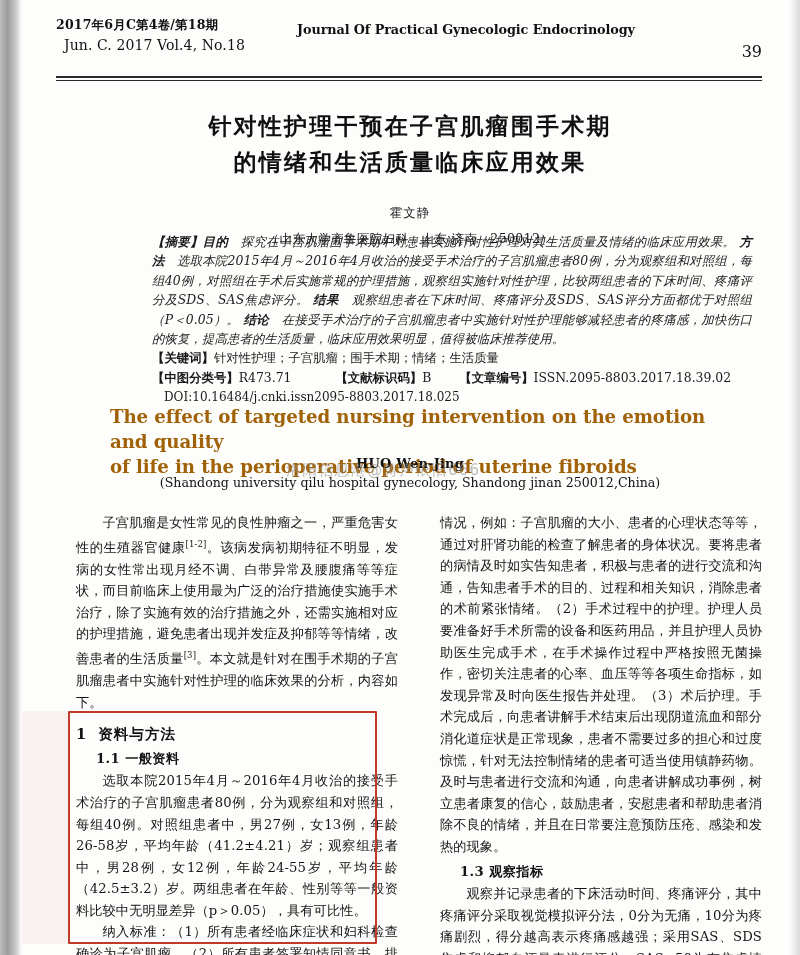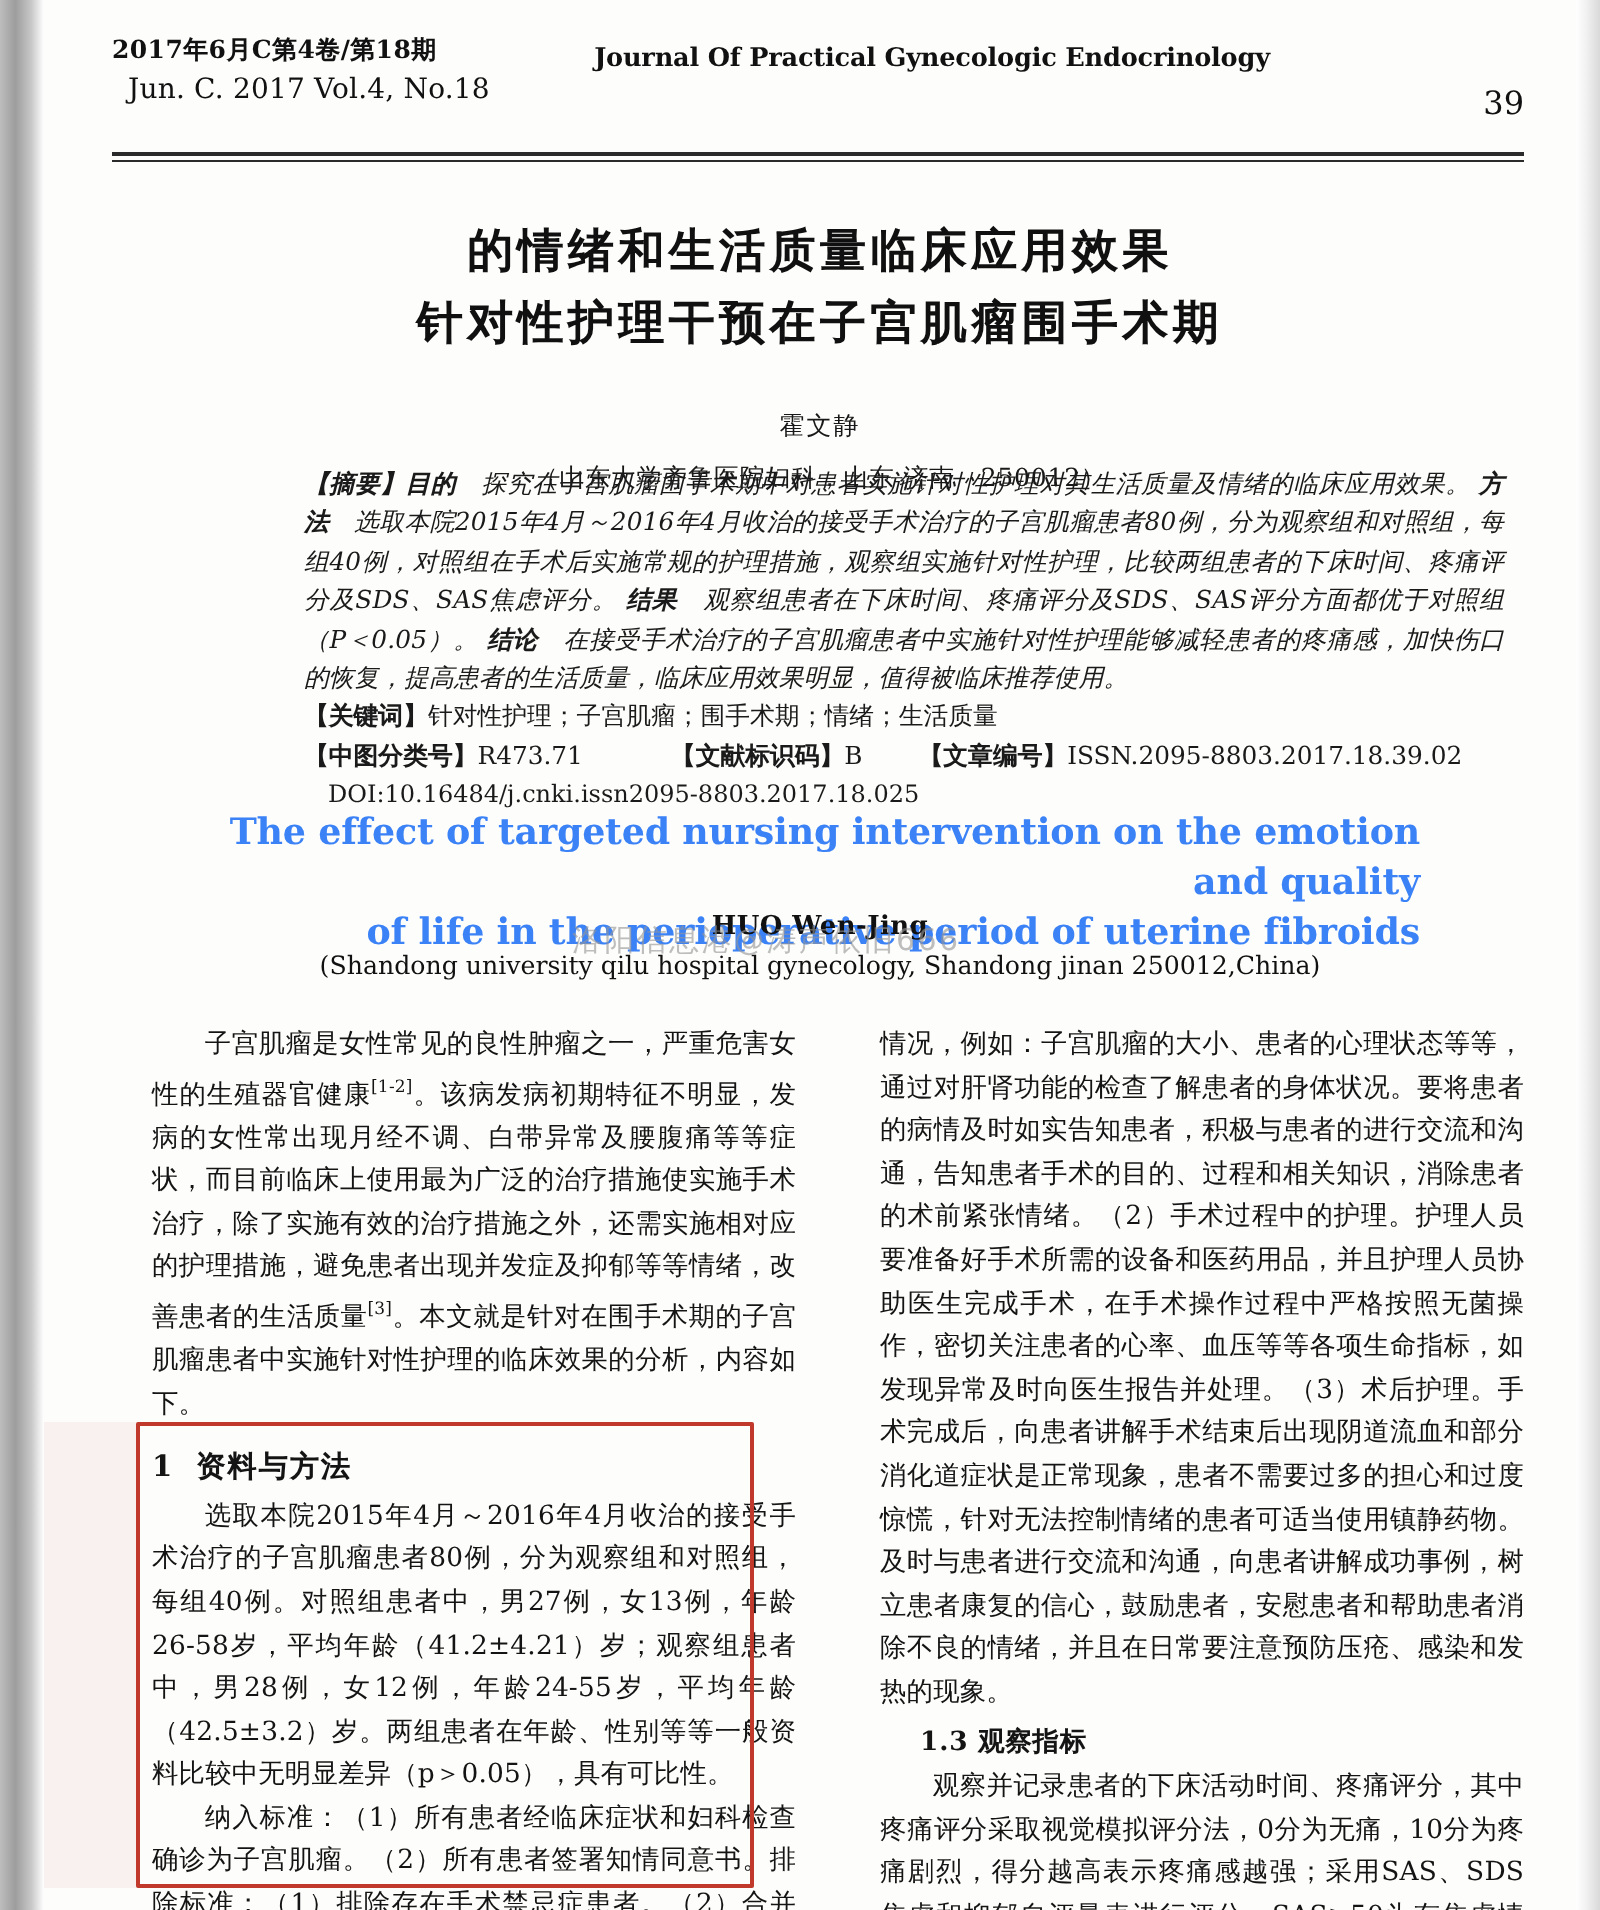--- a/index.html
+++ b/index.html
@@ -103,22 +103,22 @@
   .kw-row, .class-row, .doi-row {
     font-size: 12.4px; line-height: 19.6px; color: #1a1a1a;
   }
   .class-row .seg { display: inline-block; }
   .class-row .seg-2 { margin-left: 44px; }
   .class-row .seg-3 { margin-left: 28px; }
   .doi-row { padding-left: 12px; font-size: 12px; }
 
   
   .en-title {
-    position: absolute; left: 110px; top: 404px; width: 600px; text-align: right;
-    font-size: 18.2px; font-weight: bold; line-height: 25px; color: #3b82f6;
+    position: absolute; left: 110px; top: 404px; width: 600px; text-align: left;
+    font-size: 18.2px; font-weight: bold; line-height: 25px; color: #a16207;
     letter-spacing: -.1px;
   }
   .en-author {
     position: absolute; left: 110px; top: 456px; width: 600px; text-align: center;
     font-size: 13px; font-weight: bold; color: #111; letter-spacing: .2px;
   }
   .en-affil {
     position: absolute; left: 90px; top: 475px; width: 640px; text-align: center;
     font-size: 12.6px; color: #111; letter-spacing: 0px;
   }
@@ -176,22 +176,22 @@
       <div class="en">Jun. C. 2017 Vol.4, No.18</div>
     </div>
     <div class="mast-center">
       <div class="en">Journal Of Practical Gynecologic Endocrinology</div>
     </div>
     <div class="mast-page">39</div>
   </div>
   <div class="rule-double"></div>
 
   <div class="title-block">
+    <div class="title-cn">针对性护理干预在子宫肌瘤围手术期</div>
     <div class="title-cn">的情绪和生活质量临床应用效果</div>
-    <div class="title-cn">针对性护理干预在子宫肌瘤围手术期</div>
     <div class="author-cn">霍文静</div>
     <div class="affil-cn">（山东大学齐鲁医院妇科，山东 济南　250012）</div>
   </div>
 
   <div class="abstract">
     <div class="abs-para">
       <b>【摘要】</b><b>目的</b>&nbsp;&nbsp;&nbsp;<span>探究在子宫肌瘤围手术期中对患者实施针对性护理对其生活质量及情绪的临床应用效果。</span>
       <b>方法</b>&nbsp;&nbsp;&nbsp;<span>选取本院2015年4月～2016年4月收治的接受手术治疗的子宫肌瘤患者80例，分为观察组和对照组，每组40例，对照组在手术后实施常规的护理措施，观察组实施针对性护理，比较两组患者的下床时间、疼痛评分及SDS、SAS焦虑评分。</span>
       <b>结果</b>&nbsp;&nbsp;&nbsp;<span>观察组患者在下床时间、疼痛评分及SDS、SAS评分方面都优于对照组（P＜0.05）。</span>
       <b>结论</b>&nbsp;&nbsp;&nbsp;<span>在接受手术治疗的子宫肌瘤患者中实施针对性护理能够减轻患者的疼痛感，加快伤口的恢复，提高患者的生活质量，临床应用效果明显，值得被临床推荐使用。</span>
@@ -215,20 +215,21 @@
   <div class="en-author">HUO Wen-Jing</div>
   <div class="en-affil">(Shandong university qilu hospital gynecology, Shandong  jinan   250012,China)</div>
 
   <div class="watermark">洛阳信息港@涛声依旧666</div>
 
   <div class="col col-left">
     <p class="p-ind">子宫肌瘤是女性常见的良性肿瘤之一，严重危害女性的生殖器官健康<sup class="sup">[1-2]</sup>。该病发病初期特征不明显，发病的女性常出现月经不调、白带异常及腰腹痛等等症状，而目前临床上使用最为广泛的治疗措施使实施手术治疗，除了实施有效的治疗措施之外，还需实施相对应的护理措施，避免患者出现并发症及抑郁等等情绪，改善患者的生活质量<sup class="sup">[3]</sup>。本文就是针对在围手术期的子宫肌瘤患者中实施针对性护理的临床效果的分析，内容如下。</p>
     <div class="sec-h1">
       <span class="num">1</span><span>资料与方法</span>
     </div>
+    <div class="sub-h">1.1  一般资料</div>
     <p class="p-ind">选取本院2015年4月～2016年4月收治的接受手术治疗的子宫肌瘤患者80例，分为观察组和对照组，每组40例。对照组患者中，男27例，女13例，年龄26-58岁，平均年龄（41.2±4.21）岁；观察组患者中，男28例，女12例，年龄24-55岁，平均年龄（42.5±3.2）岁。两组患者在年龄、性别等等一般资料比较中无明显差异（p＞0.05），具有可比性。</p>
     <p class="p-ind">纳入标准：（1）所有患者经临床症状和妇科检查确诊为子宫肌瘤。（2）所有患者签署知情同意书。排除标准：（1）排除存在手术禁忌症患者。（2）合并其他严重的心脑血管接妇科疾病患者。（3）意识模糊、神志不清、语言障碍患者。</p>
   </div>
 
   <div class="col col-right">
     <p>情况，例如：子宫肌瘤的大小、患者的心理状态等等，通过对肝肾功能的检查了解患者的身体状况。要将患者的病情及时如实告知患者，积极与患者的进行交流和沟通，告知患者手术的目的、过程和相关知识，消除患者的术前紧张情绪。（2）手术过程中的护理。护理人员要准备好手术所需的设备和医药用品，并且护理人员协助医生完成手术，在手术操作过程中严格按照无菌操作，密切关注患者的心率、血压等等各项生命指标，如发现异常及时向医生报告并处理。（3）术后护理。手术完成后，向患者讲解手术结束后出现阴道流血和部分消化道症状是正常现象，患者不需要过多的担心和过度惊慌，针对无法控制情绪的患者可适当使用镇静药物。及时与患者进行交流和沟通，向患者讲解成功事例，树立患者康复的信心，鼓励患者，安慰患者和帮助患者消除不良的情绪，并且在日常要注意预防压疮、感染和发热的现象。</p>
     <div class="sub-h">1.3  观察指标</div>
     <p class="p-ind">观察并记录患者的下床活动时间、疼痛评分，其中疼痛评分采取视觉模拟评分法，0分为无痛，10分为疼痛剧烈，得分越高表示疼痛感越强；采用SAS、SDS焦虑和抑郁自评量表进行评分，SAS≥50为有焦虑情绪，SDS≥53为抑郁。</p>
 
   </div>

